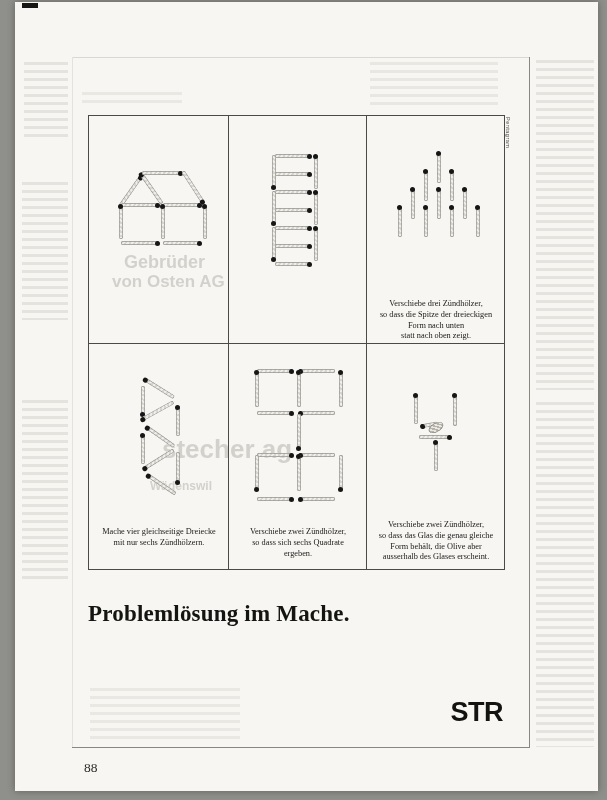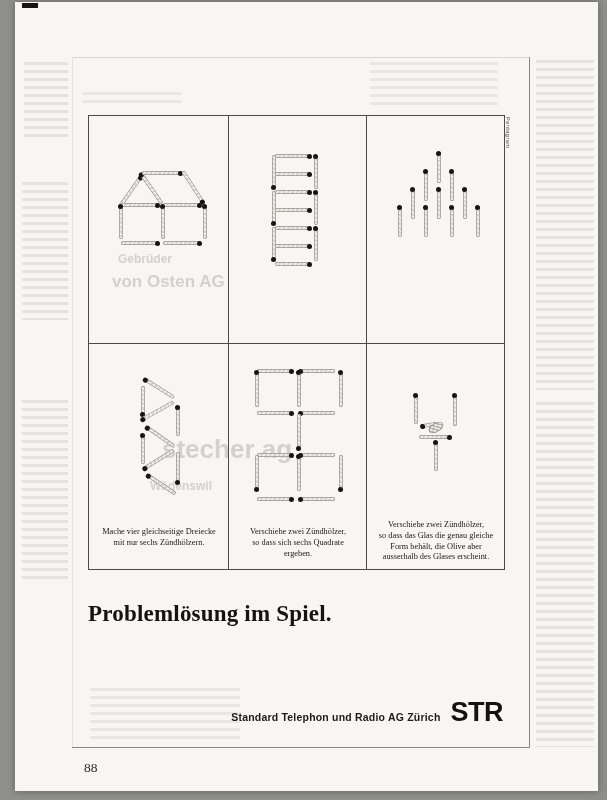--- a/index.html
+++ b/index.html
@@ -49,21 +49,21 @@
 
   <div class="gbar" style="left:536px;top:60px;width:58px;height:330px;"></div>
   <div class="gbar" style="left:536px;top:402px;width:58px;height:345px;"></div>
   <div class="gbar" style="left:22px;top:182px;width:46px;height:138px;"></div>
   <div class="gbar" style="left:22px;top:400px;width:46px;height:180px;"></div>
   <div class="gbar" style="left:24px;top:62px;width:44px;height:78px;"></div>
   <div class="gbar" style="left:90px;top:688px;width:150px;height:52px;opacity:.4;"></div>
   <div class="gbar" style="left:370px;top:62px;width:128px;height:46px;opacity:.45;"></div>
   <div class="gbar" style="left:82px;top:92px;width:100px;height:12px;opacity:.4;"></div>
   <div id="ghost-layer">
-      <span class="gtext" style="left: 118px; top: 252px; font-size: 12px;">Gebrüder</span>
+      <span class="gtext" style="left: 124px; top: 252px; font-size: 18px;">Gebrüder</span>
       <span class="gtext" style="left: 112px; top: 272px; font-size: 17px;">von Osten AG</span>
       <span class="gtext" style="left: 162px; top: 434px; font-size: 26px;">stecher ag</span>
       <span class="gtext" style="left: 150px; top: 479px; font-size: 12px;">Wädenswil</span>
     </div>
 
   <div class="edge edge-t"></div>
   <div class="edge edge-l"></div>
   <div class="edge edge-r"></div>
   <div class="edge edge-b"></div>
   <div class="corner-dash"></div>
@@ -135,31 +135,34 @@
         <div class="match he" style="left: 168px; top: 381px; width: 36px; transform: rotate(0deg);"></div>
         <div class="match hs" style="left: 210px; top: 381px; width: 36px; transform: rotate(0deg);"></div>
         <div class="match hs" style="left: 325px; top: 278px; width: 30px; transform: rotate(90deg);"></div>
         <div class="match hs" style="left: 364px; top: 278px; width: 32px; transform: rotate(90deg);"></div>
         <div class="match he" style="left: 330px; top: 319px; width: 32px; transform: rotate(0deg);"></div>
         <div class="match hs" style="left: 345px; top: 325px; width: 30px; transform: rotate(90deg);"></div>
         <div class="match hs" style="left: 332px; top: 308px; width: 17px; transform: rotate(-10deg);"></div>
         <div class="olive" style="left: 339px; top: 307px; width: 16px; height: 9px; transform: rotate(-30deg);"></div>
       </div>
 
+    <div class="caption" style="left:281px;top:183px;width:132px;">Verschiebe drei Zündhölzer,
+so dass die Spitze der dreieckigen
+Form nach unten
+statt nach oben zeigt.</div>
     <div class="caption" style="left:5px;top:411px;width:130px;">Mache vier gleichseitige Dreiecke
 mit nur sechs Zündhölzern.</div>
     <div class="caption" style="left:144px;top:411px;width:130px;">Verschiebe zwei Zündhölzer,
 so dass sich sechs Quadrate
 ergeben.</div>
     <div class="caption" style="left:281px;top:404px;width:132px;">Verschiebe zwei Zündhölzer,
 so dass das Glas die genau gleiche
 Form behält, die Olive aber
 ausserhalb des Glases erscheint.</div>
   </div>
 
-  <div class="headline">Problemlösung im Spiel.</div>
+  <div class="headline">Problemlösung im Mache.</div>
   <div class="brandline">
-    <span class="brand-name">Standard Telephon und Radio AG Zürich</span>
     <span class="brand-logo">STR</span>
   </div>
 
   <div class="pagenum">88</div>
 </div>
 
 </body></html>

